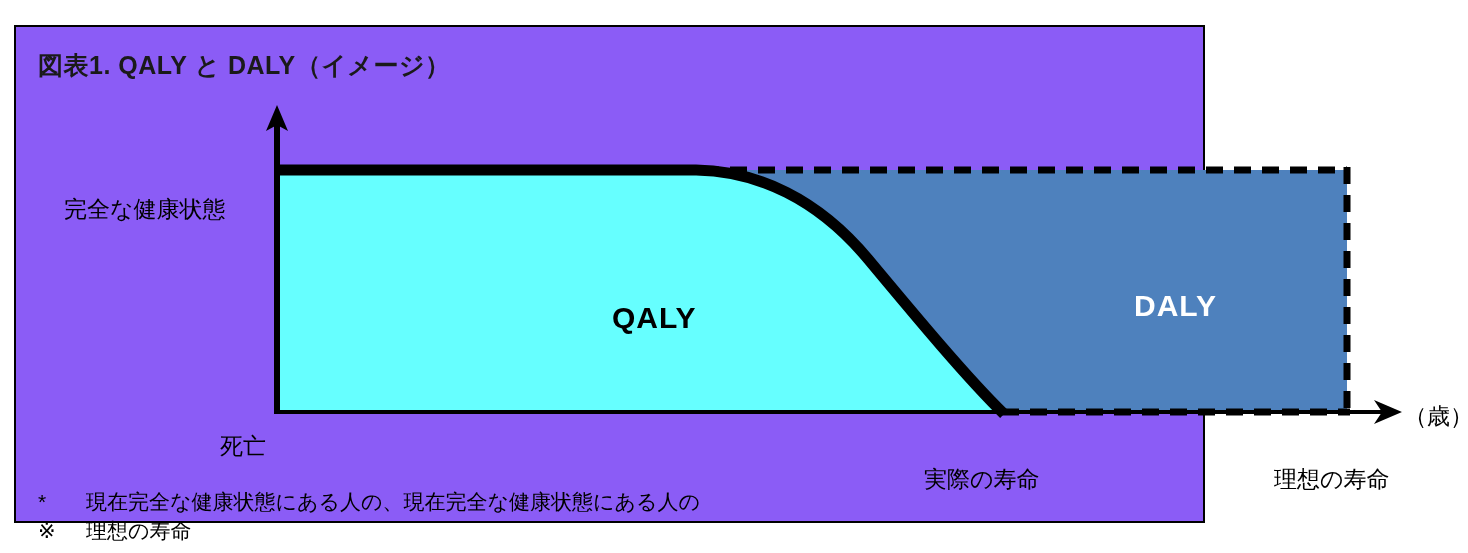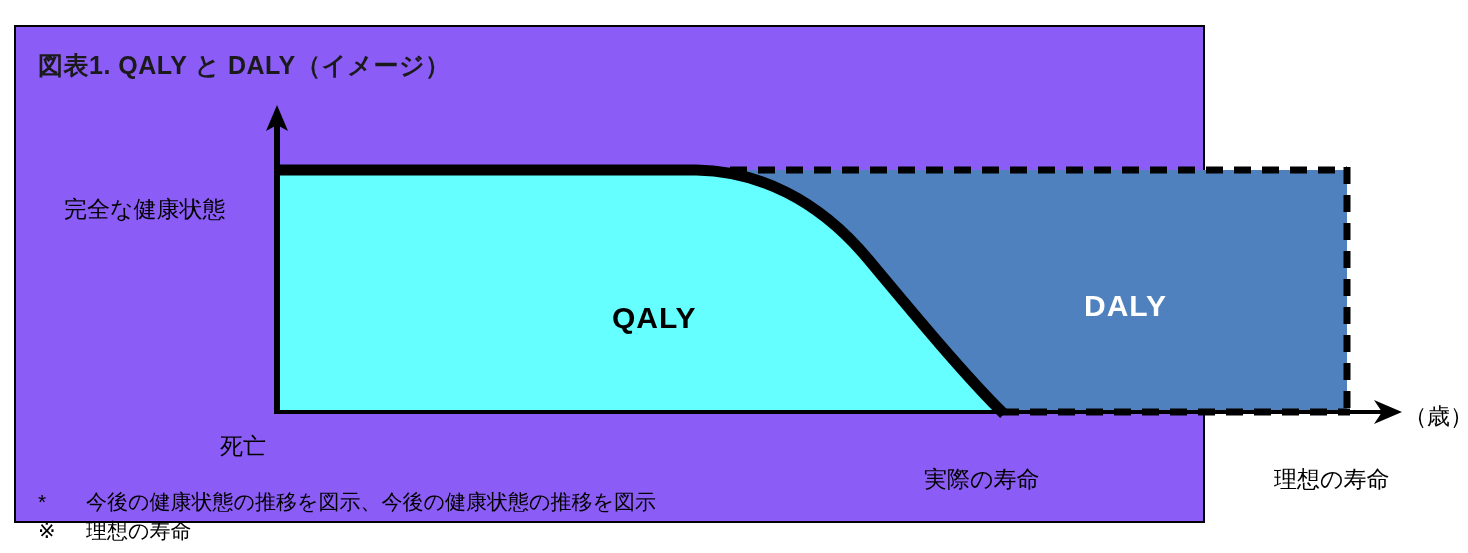--- a/index.html
+++ b/index.html
@@ -70,21 +70,21 @@
     letter-spacing: 1px;
     white-space: nowrap;
   }
   #label-qaly {
     left: 596px;
     top: 262px;
     color: #000000;
     margin-top: 12px;
   }
   #label-daly {
-    left: 1068px;
+    left: 1118px;
     top: 262px;
     color: #ffffff;
   }
 
   #footnotes {
     position: absolute;
     left: 22px;
     top: 460px;
     font-size: 21px;
     line-height: 29px;
@@ -156,21 +156,21 @@
 
   <div class="axis-text" id="label-age-unit">（歳）</div>
 
   <div class="region-label" id="label-qaly">QALY</div>
 
   <div class="region-label" id="label-daly">DALY</div>
 
   <div id="footnotes">
     <div class="footnote-row">
       <span class="footnote-marker">*</span>
-      <span class="footnote-text">今後の健康状態の推移を図示、今後の健康状態の推移を図示</span>
+      <span class="footnote-text">現在完全な健康状態にある人の、現在完全な健康状態にある人の</span>
     </div>
     <div class="footnote-row">
       <span class="footnote-marker">※</span>
       <span class="footnote-text">理想の寿命</span>
     </div>
   </div>
 
 </div>
 
 </body></html>

